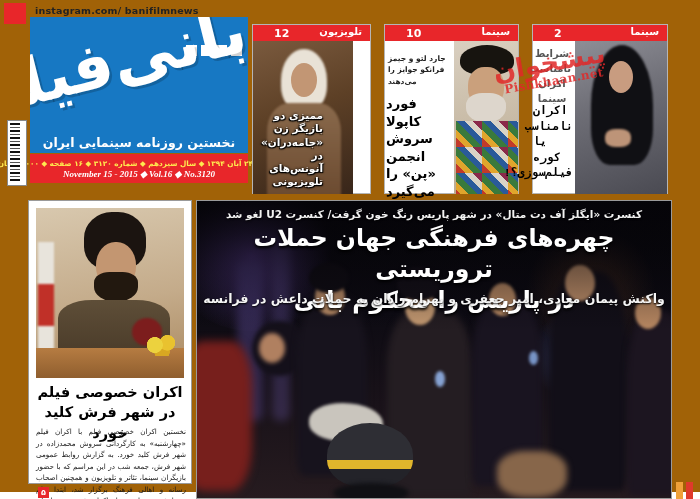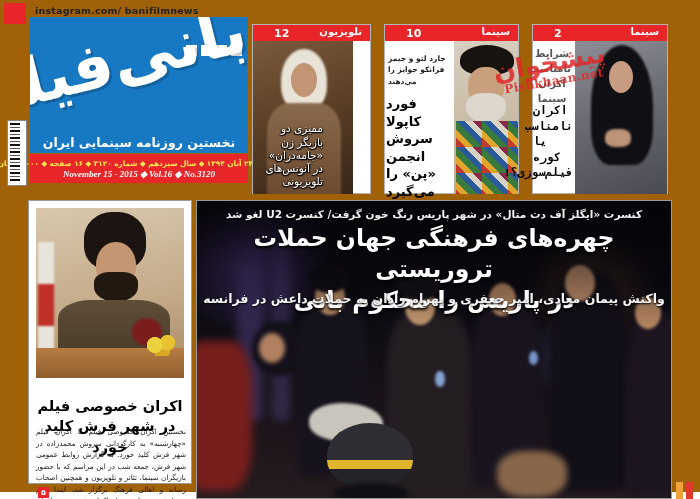--- a/index.html
+++ b/index.html
@@ -41,21 +41,21 @@
 
   .photo-tv { position:absolute; left:0; top:16px; width:100px; height:153px; overflow:hidden;
               background:linear-gradient(160deg,#7a5a3e 0%,#5d4026 45%,#38261a 100%); }
   .photo-tv .scarf { position:absolute; left:28px; top:8px; width:46px; height:62px; background:#e9e2d6;
                      border-radius:50% 50% 40% 40%; filter:blur(1px); }
   .photo-tv .face { position:absolute; left:38px; top:22px; width:26px; height:34px; background:#c29674;
                     border-radius:50%; filter:blur(.5px); }
   .photo-tv .dress { position:absolute; left:14px; top:62px; width:74px; height:95px;
                      background:linear-gradient(180deg,#8a6a4c,#6b4a30); border-radius:30% 30% 0 0; filter:blur(1px); }
   .tv-head { position:absolute; left:4px; bottom:6px; width:66px; direction:rtl; text-align:right;
-             color:#fff; font-size:10.5px; font-weight:normal; line-height:1.25;
+             color:#fff; font-size:10.5px; font-weight:bold; line-height:1.25;
              text-shadow:1px 1px 1px #000,-1px 1px 1px #000,0 0 3px #000; }
 
   .photo-cop { position:absolute; right:0; top:16px; width:64px; height:153px; overflow:hidden;
                background:linear-gradient(170deg,#d9cfc0,#b9a98f); }
   .photo-cop .beret { position:absolute; left:6px; top:4px; width:54px; height:30px; background:#17140f;
                       border-radius:50% 50% 40% 40%; filter:blur(.5px); }
   .photo-cop .face { position:absolute; left:14px; top:26px; width:36px; height:40px; background:#caa07c;
                      border-radius:45%; }
   .photo-cop .beard { position:absolute; left:12px; top:52px; width:40px; height:30px; background:#ddd6cc;
                       border-radius:40% 40% 50% 50%; filter:blur(.5px); }
@@ -101,21 +101,21 @@
   .lead-sub { position:absolute; left:0; top:90px; width:100%; text-align:center; color:#f5f5f5;
               font-size:12.5px; font-weight:bold; direction:rtl; text-shadow:0 1px 2px #000; z-index:6; }
 
   
   #side { position:absolute; left:28px; top:200px; width:164px; height:284px; background:#fff;
           border:1px solid #9a9a9a; }
   .side-photo { position:absolute; left:7px; top:7px; width:148px; height:170px; overflow:hidden;
                 background:linear-gradient(170deg,#d8c8ae 0%,#c4ab8a 55%,#a9885f 100%); }
   .sp { position:absolute; }
   .side-head { position:absolute; left:0; top:181px; width:100%; text-align:center; color:#000;
-               font-size:14.5px; font-weight:bold; direction:rtl; line-height:1.4;margin-top:14px; }
+               font-size:14.5px; font-weight:bold; direction:rtl; line-height:1.4; }
   .side-body { position:absolute; left:7px; top:225px; width:150px; direction:rtl; text-align:justify;
                color:#1a1a1a; font-size:7.2px; line-height:1.6; }
   .page-badge { position:absolute; left:10px; top:286px; width:11px; height:11px; background:#e8262a;
                 color:#fff; font-size:8px; font-weight:bold; text-align:center; line-height:11px; }
 
   .footer-bars { position:absolute; left:676px; top:482px; display:flex; gap:3px; }
   .footer-bars .b1 { width:7px; height:17px; background:#f0a13a; }
   .footer-bars .b2 { width:7px; height:17px; background:#e0392c; }
 </style>
 </head>

